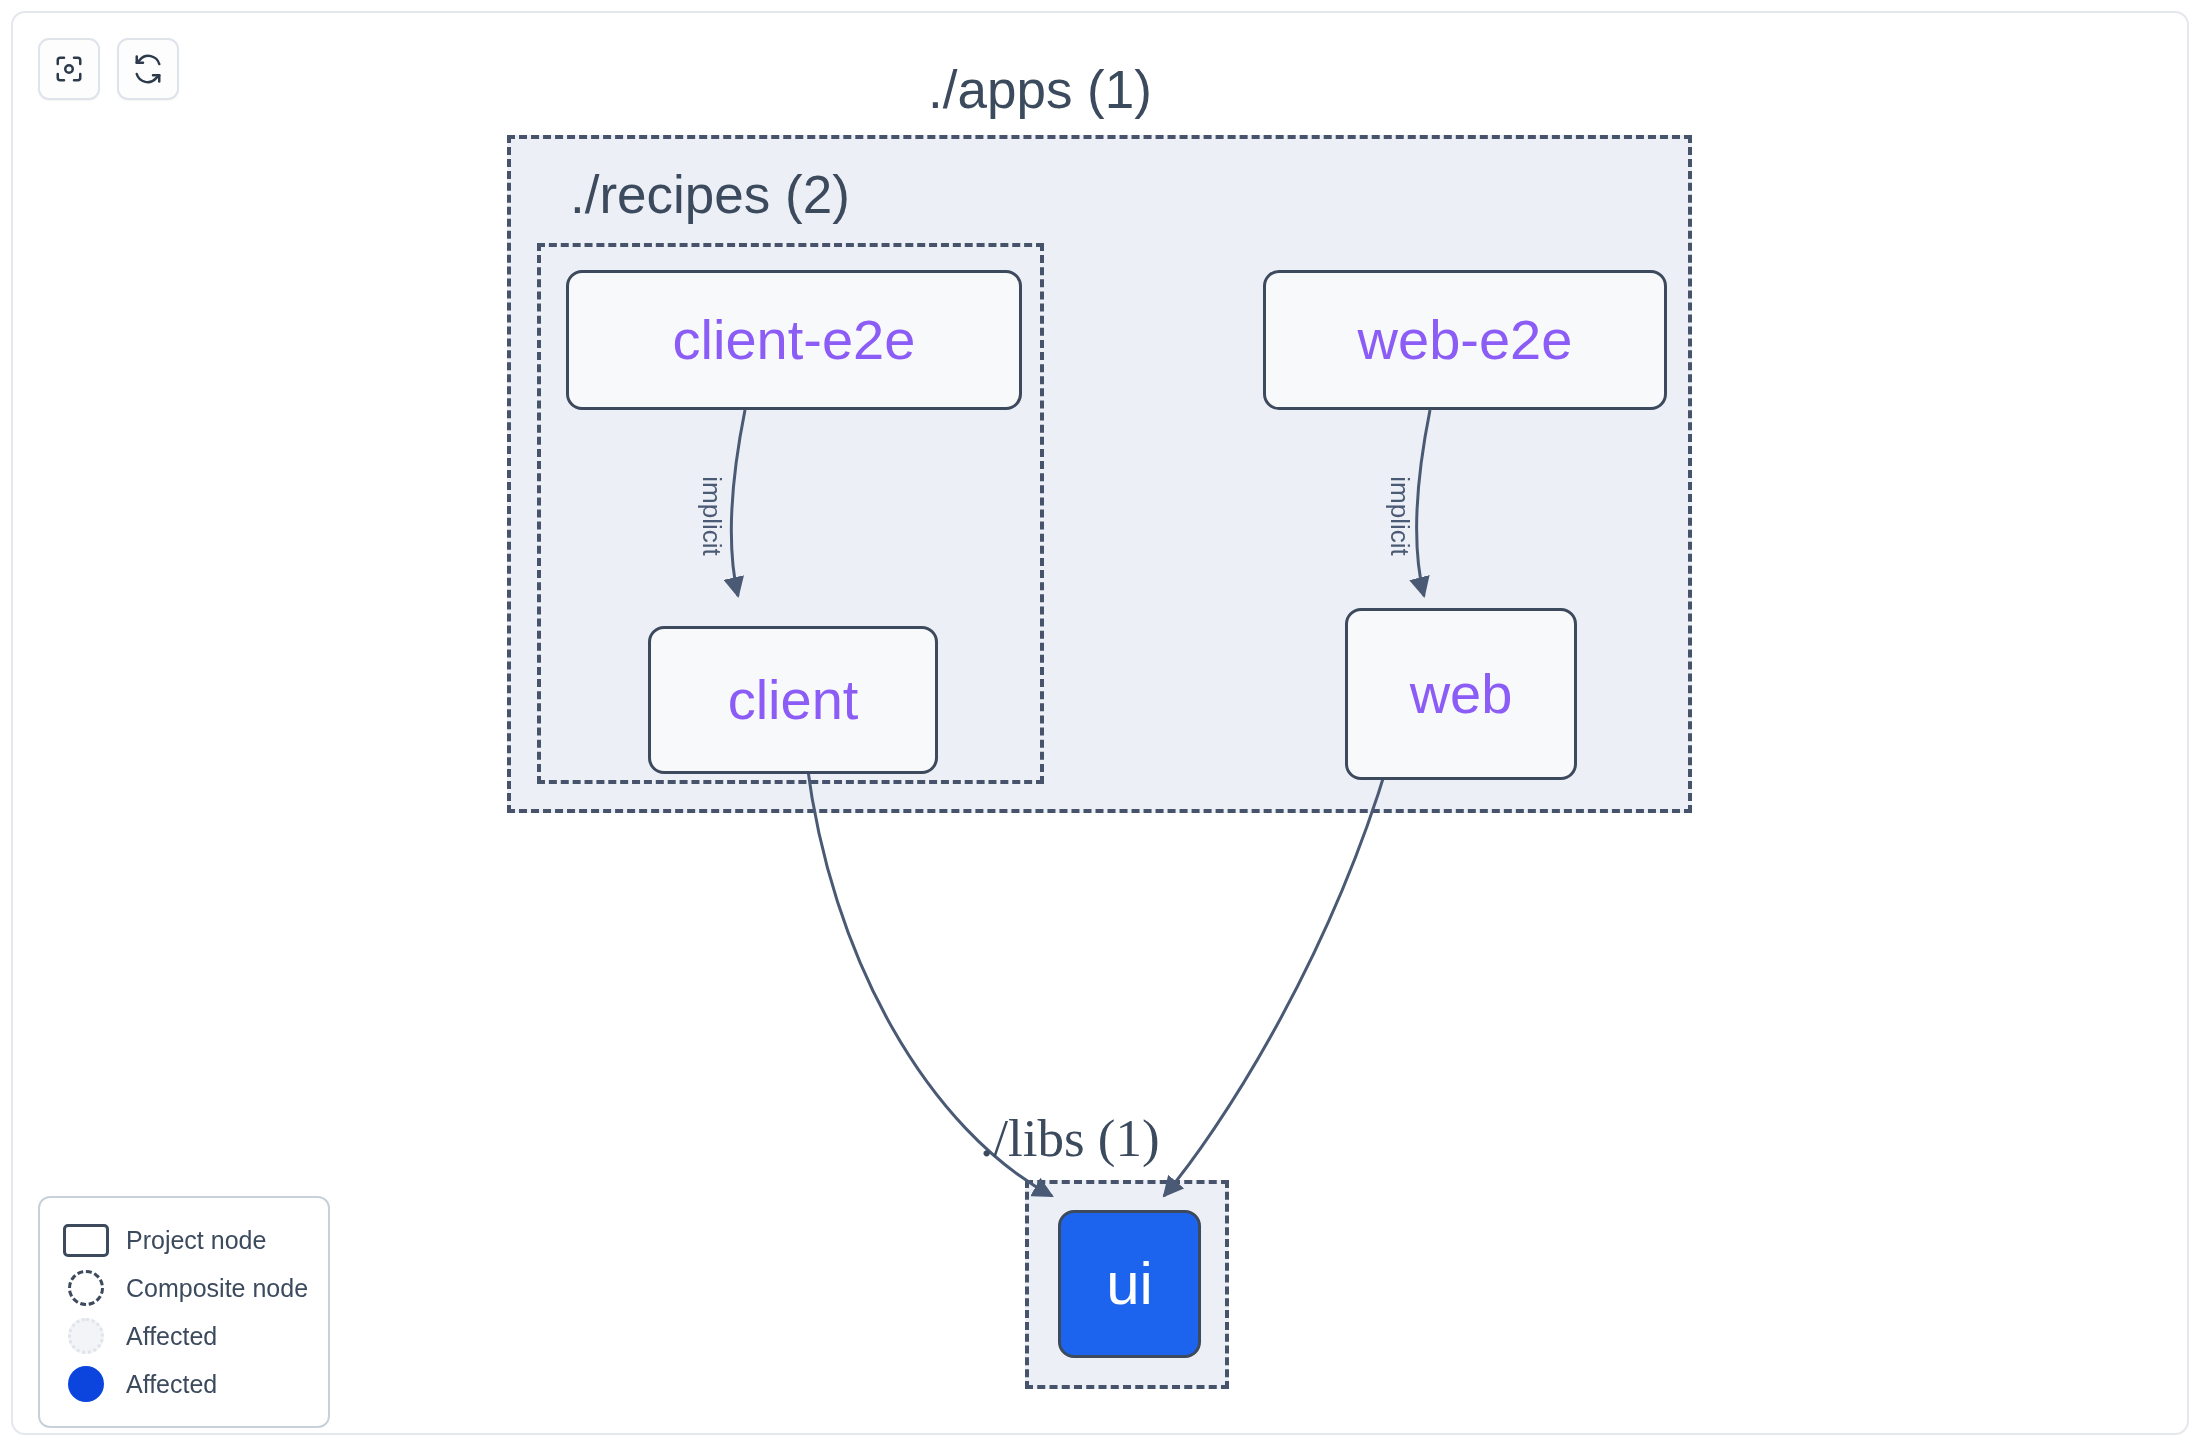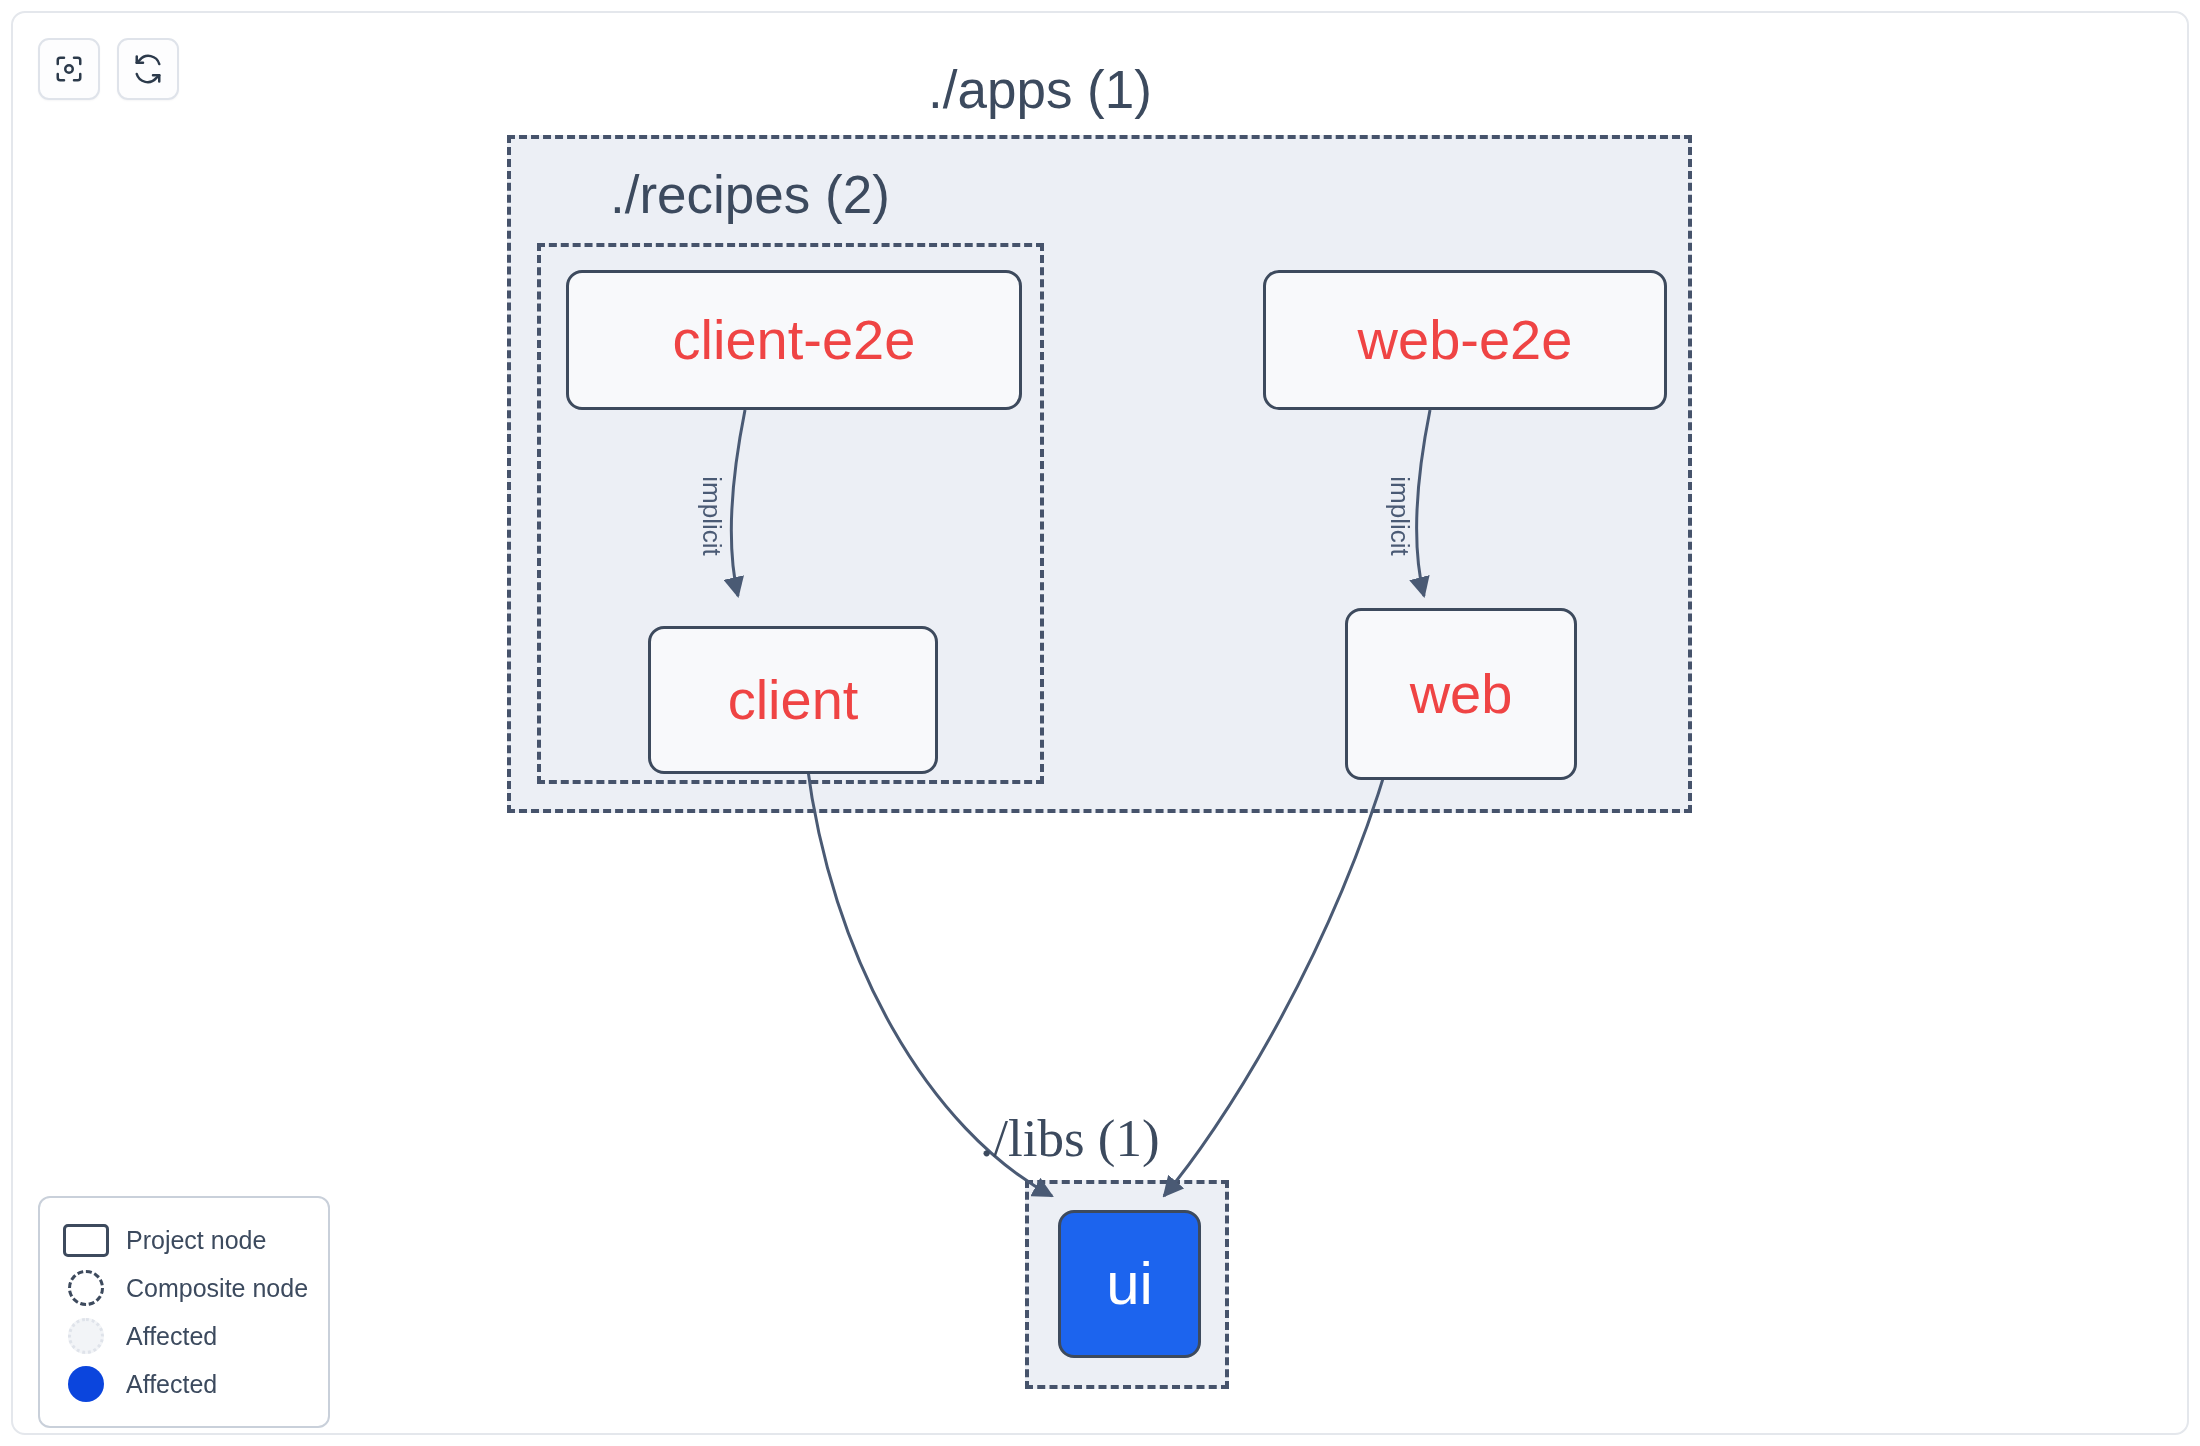--- a/index.html
+++ b/index.html
@@ -86,34 +86,34 @@
   
   .group-label {
     position: absolute;
     color: #3c4a5e;
     font-size: 53px;
     line-height: 1;
     white-space: nowrap;
     font-family: "Liberation Sans", sans-serif;
   }
   .label-apps    { left: 928px;  top: 63px;  }
-  .label-recipes { left: 570px;  top: 168px; margin-left: 40px; }
+  .label-recipes { left: 570px;  top: 168px; }
   .label-libs    { left: 980px;  top: 1112px; font-family: Liberation Serif, serif; }
 
   
   .node {
     position: absolute;
     background: #f8f9fb;
     border: 3px solid #3d4a5d;
     border-radius: 16px;
     box-sizing: border-box;
     display: flex;
     align-items: center;
     justify-content: center;
-    color: #ef4444;
+    color: #8b5cf6;
     font-size: 56px;
     line-height: 1;
     white-space: nowrap;
     cursor: pointer;
     user-select: none;
   }
   .node.touched {
     background: #1c64ee;
     color: #ffffff;
     border-color: #3d4a5d;

